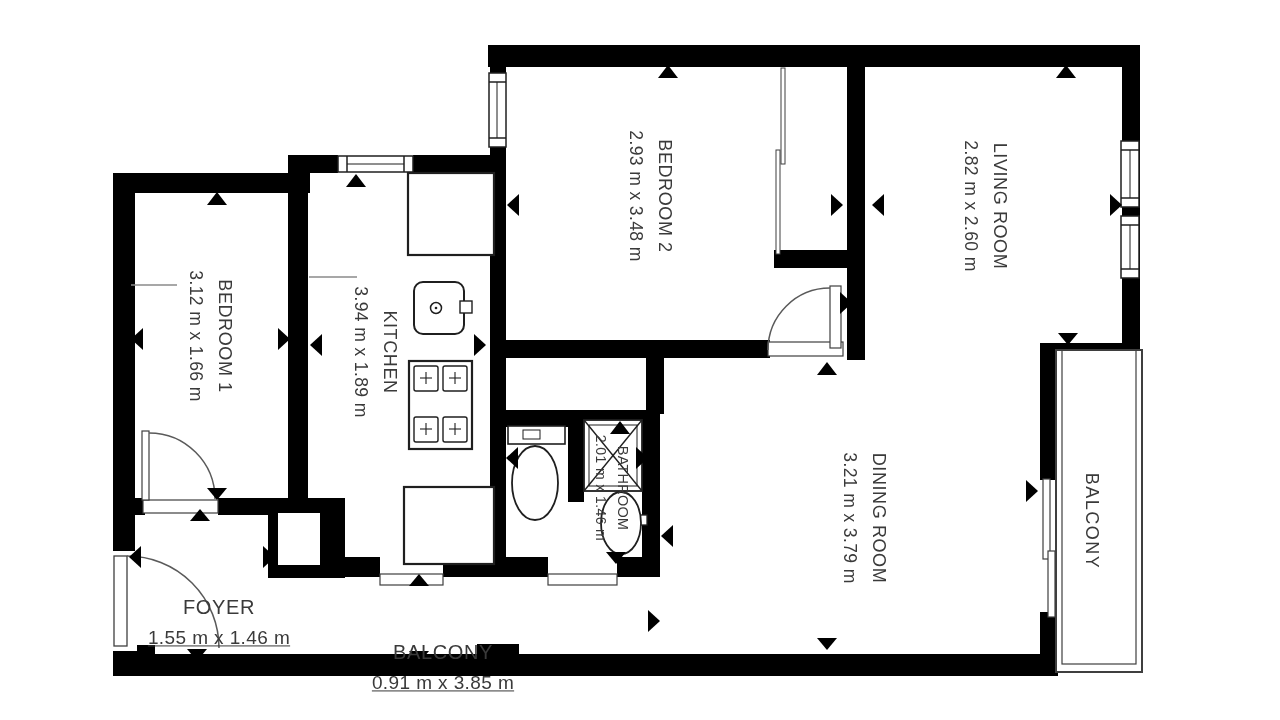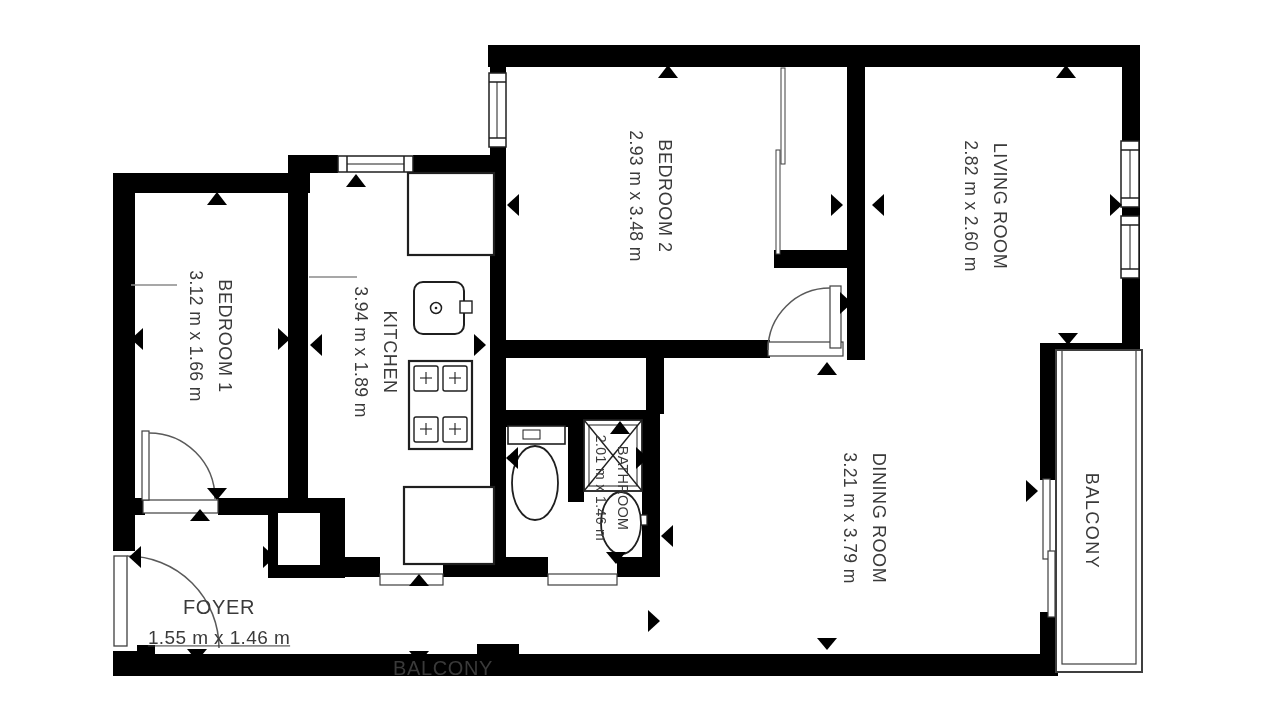--- a/index.html
+++ b/index.html
@@ -229,17 +229,18 @@
   <div class="room-label small" style="left:612px;top:488px;">
     <span class="rname">BATHROOM</span>
     <span class="rdims">2.01 m x 1.46 m</span>
   </div>
   <div class="room-label horiz big" style="left:219px;top:577px;">
     <span class="rname">FOYER</span>
     <span class="rdims">1.55 m x 1.46 m</span>
   </div>
   <div class="room-label horiz big" style="left:443px;top:622px;">
     <span class="rname">BALCONY</span>
+    <span class="rdims">0.91 m x 3.85 m</span>
   </div>
   <div class="room-label single" style="left:1091px;top:521px;">
     <span class="rname">BALCONY</span>
   </div>
 </div>
 
 </body></html>

